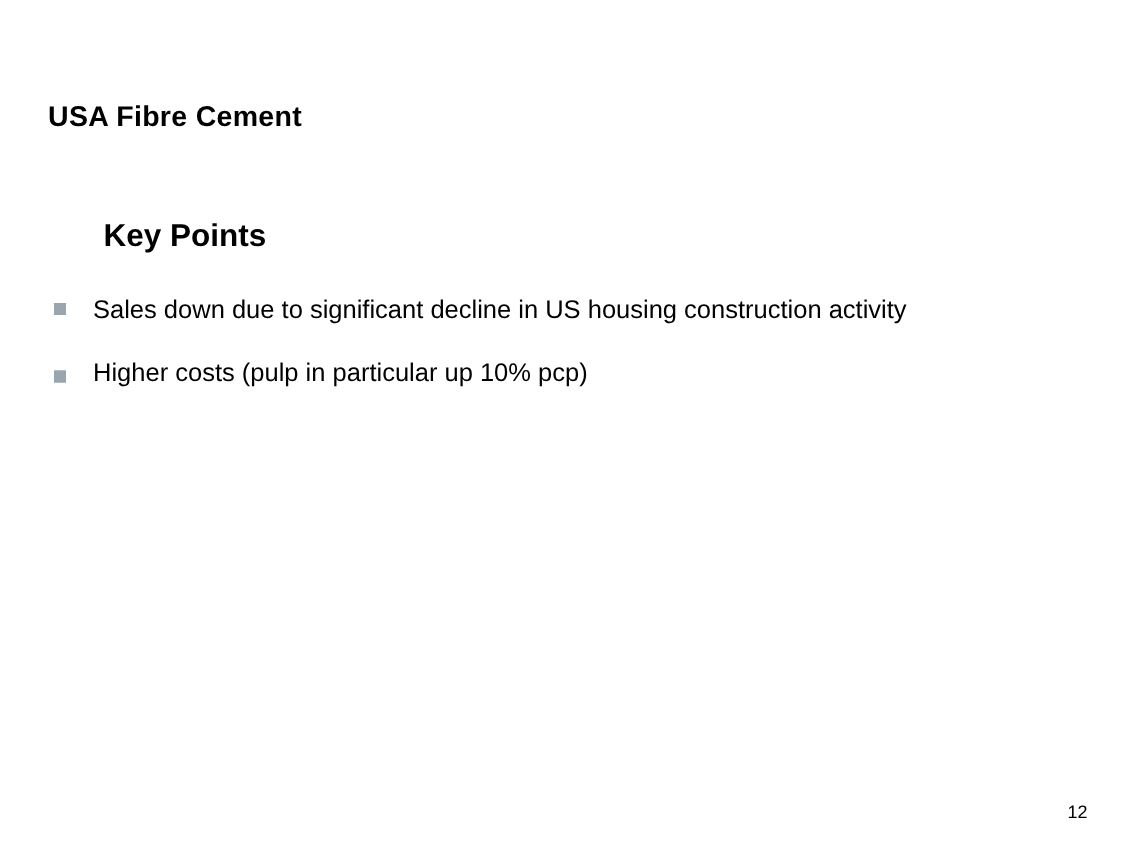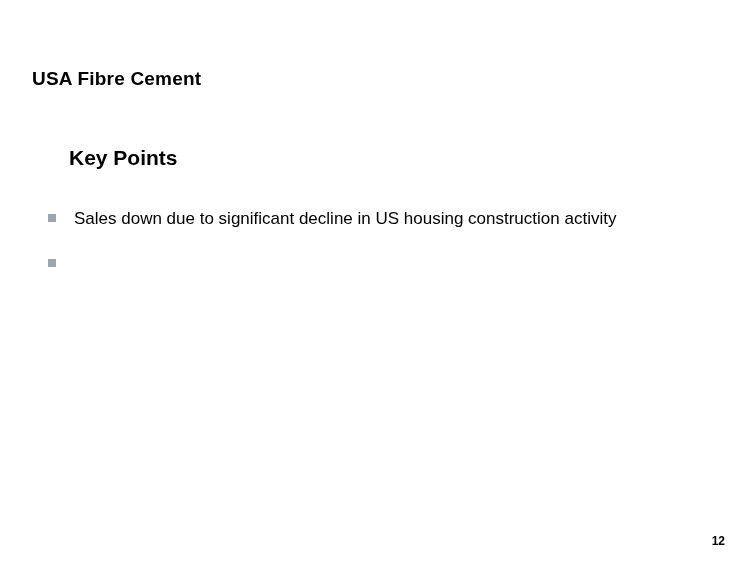--- a/index.html
+++ b/index.html
@@ -37,21 +37,21 @@
     font-weight: bold;
     color: #000000;
     margin-left: 33px;
   }
   .bullet-list {
     position: absolute;
     left: 32px;
     top: 193px;
     width: 690px;
     list-style: none;
-    margin: 12px;
+    margin: 0;
     padding: 0;
   }
   .bullet-item {
     position: relative;
     padding-left: 30px;
     margin-bottom: 17px;
     font-size: 17px;
     line-height: 1.62;
     color: #000000;
   }
@@ -69,38 +69,42 @@
   .bullet-text sup {
     font-size: 11px;
     vertical-align: 0.55em;
     line-height: 0;
   }
   .page-number {
     position: absolute;
     right: 25px;
     bottom: 14px;
     font-size: 12px;
-    font-weight: bold;
+    font-weight: normal;
     color: #000000;
   }
 </style>
 </head>
 <body>
 
 <div class="slide">
 
   <div class="slide-title">USA Fibre Cement</div>
 
   <div class="section-heading">Key Points</div>
 
   <ul class="bullet-list">
     <li class="bullet-item">
       <span class="bullet-marker" style="background: rgb(154, 165, 173);"></span>
       <span class="bullet-text"><span>Sales down due to significant decline in US housing construction activity</span></span>
     </li>
     <li class="bullet-item tight">
       <span class="bullet-marker" style="background: rgb(154, 165, 173);"></span>
     </li>
+    <li class="bullet-item tight">
+      <span class="bullet-marker" style="background: rgb(154, 165, 173);"></span>
+      <span class="bullet-text"><span>Higher costs (pulp in particular up 10% pcp)</span></span>
+    </li>
   </ul>
 
   <div class="page-number">12</div>
 
 </div>
 
 </body></html>

